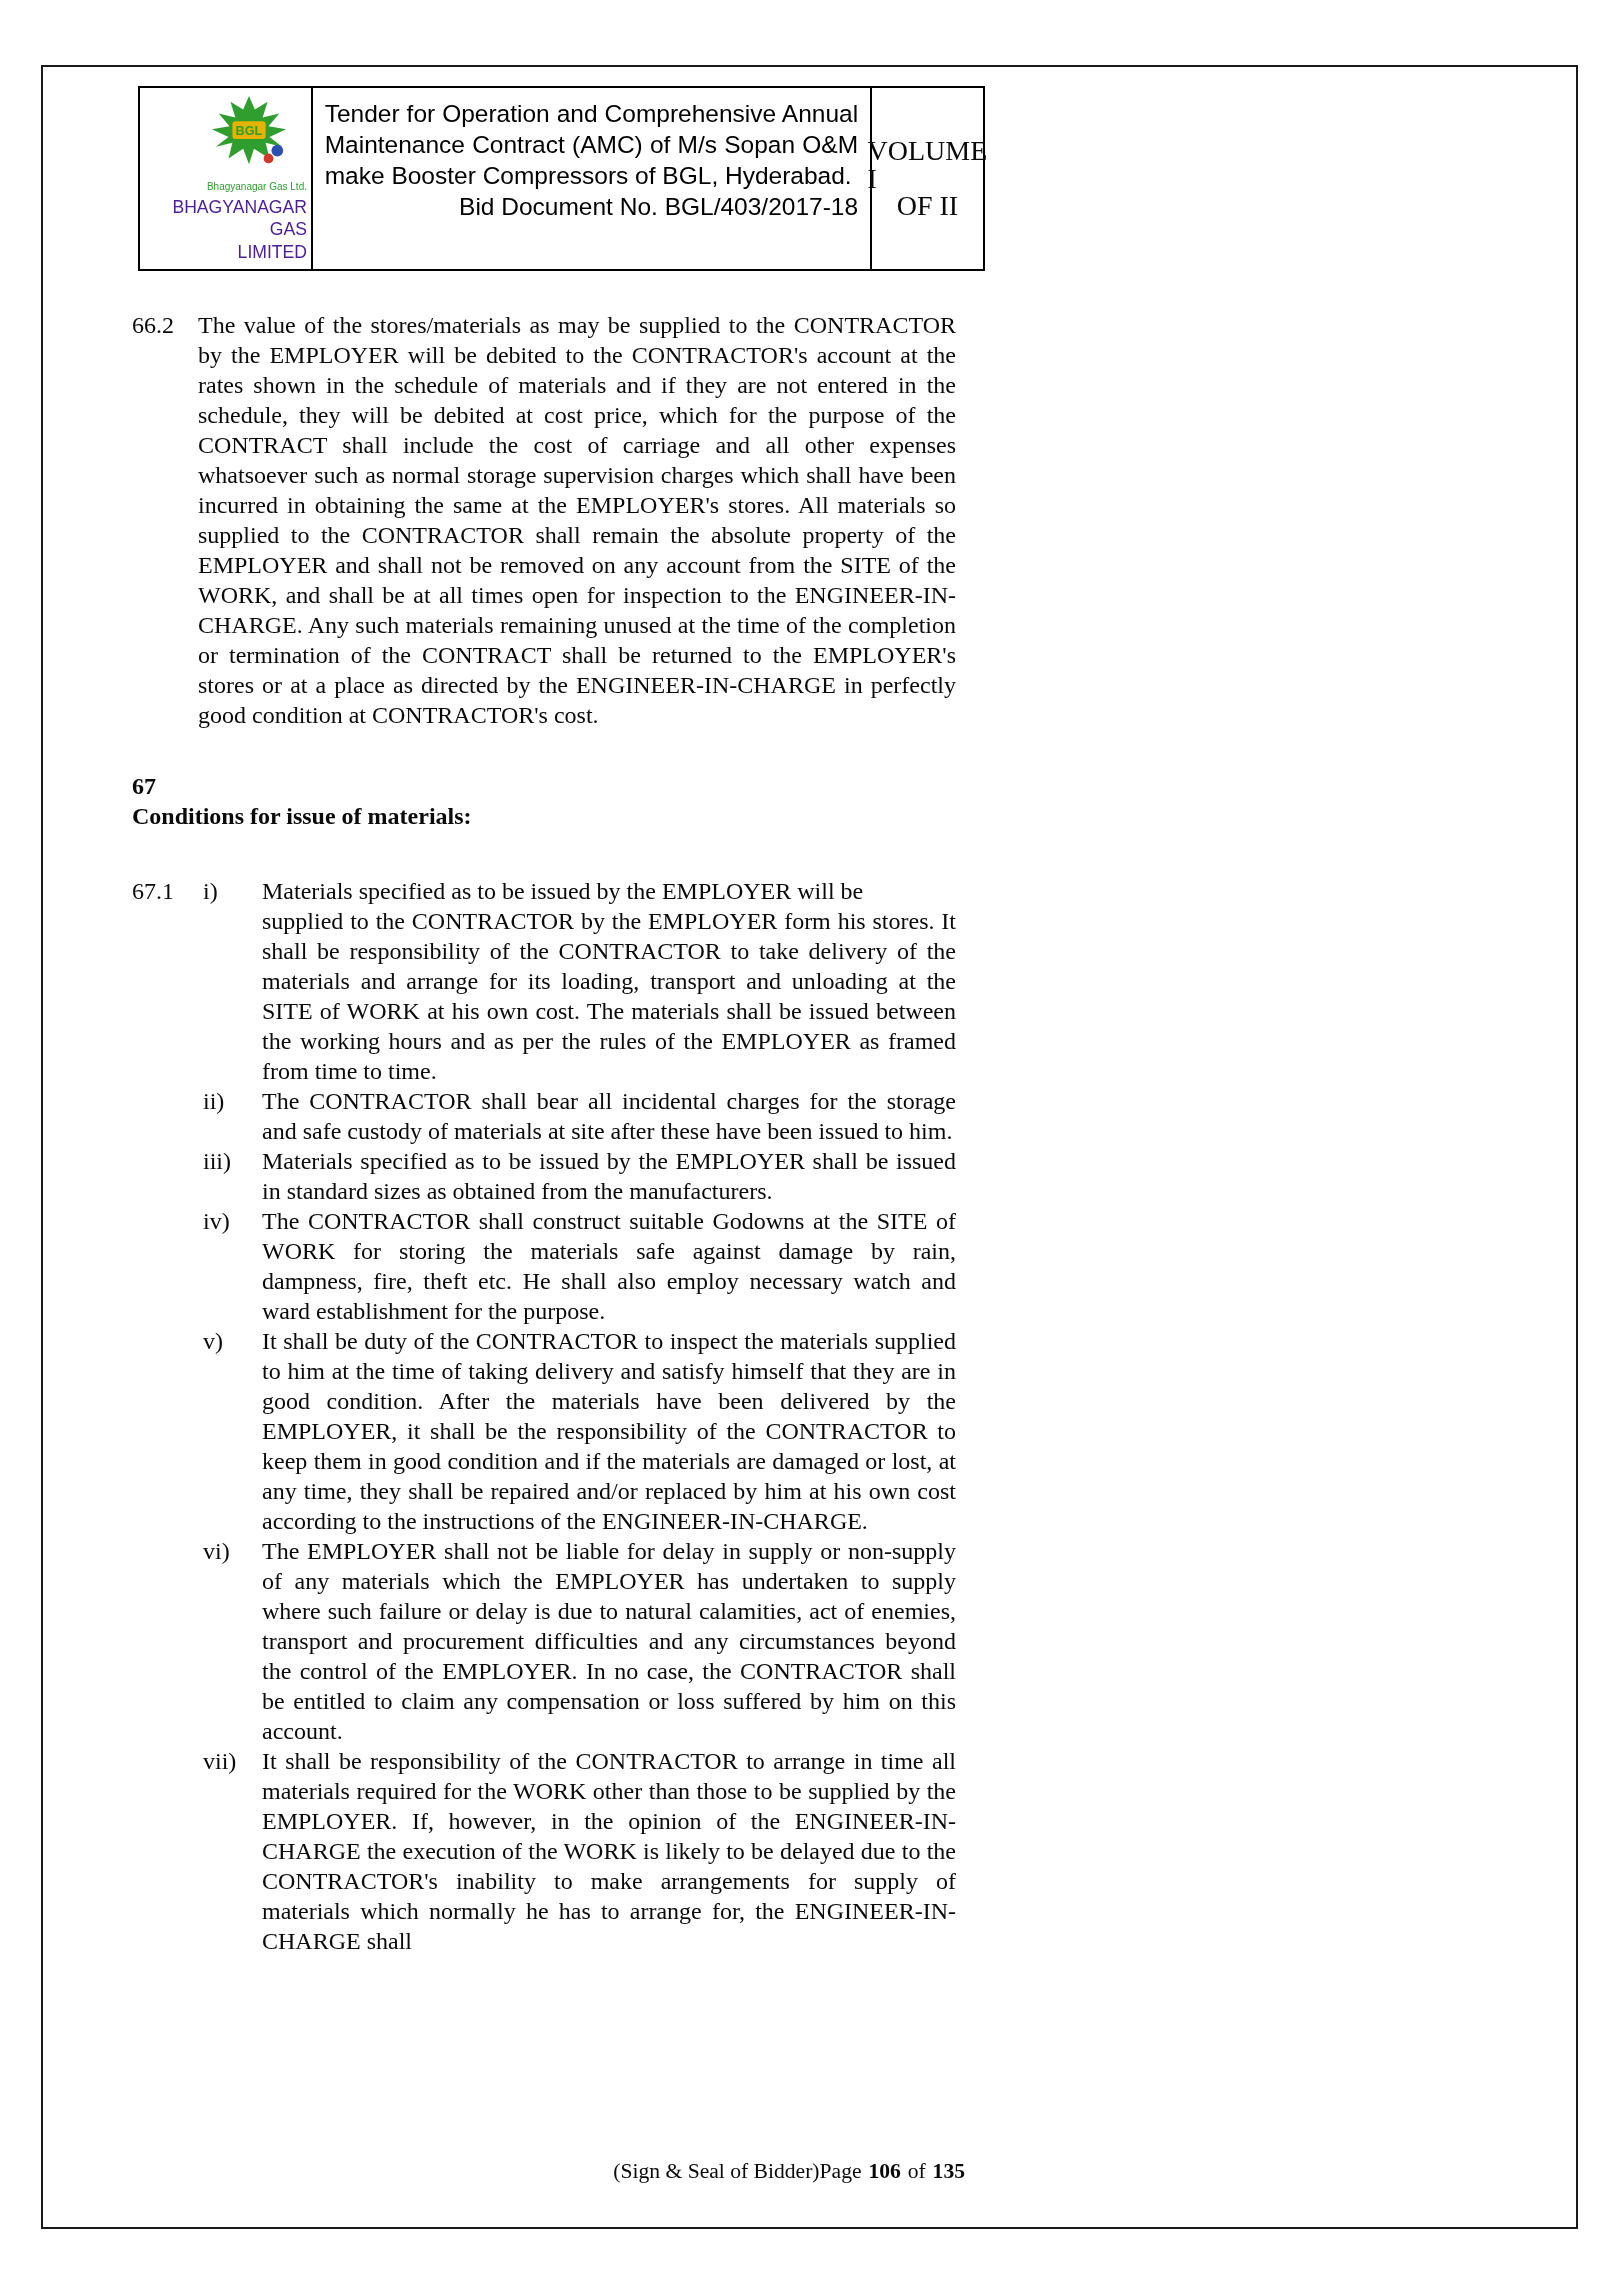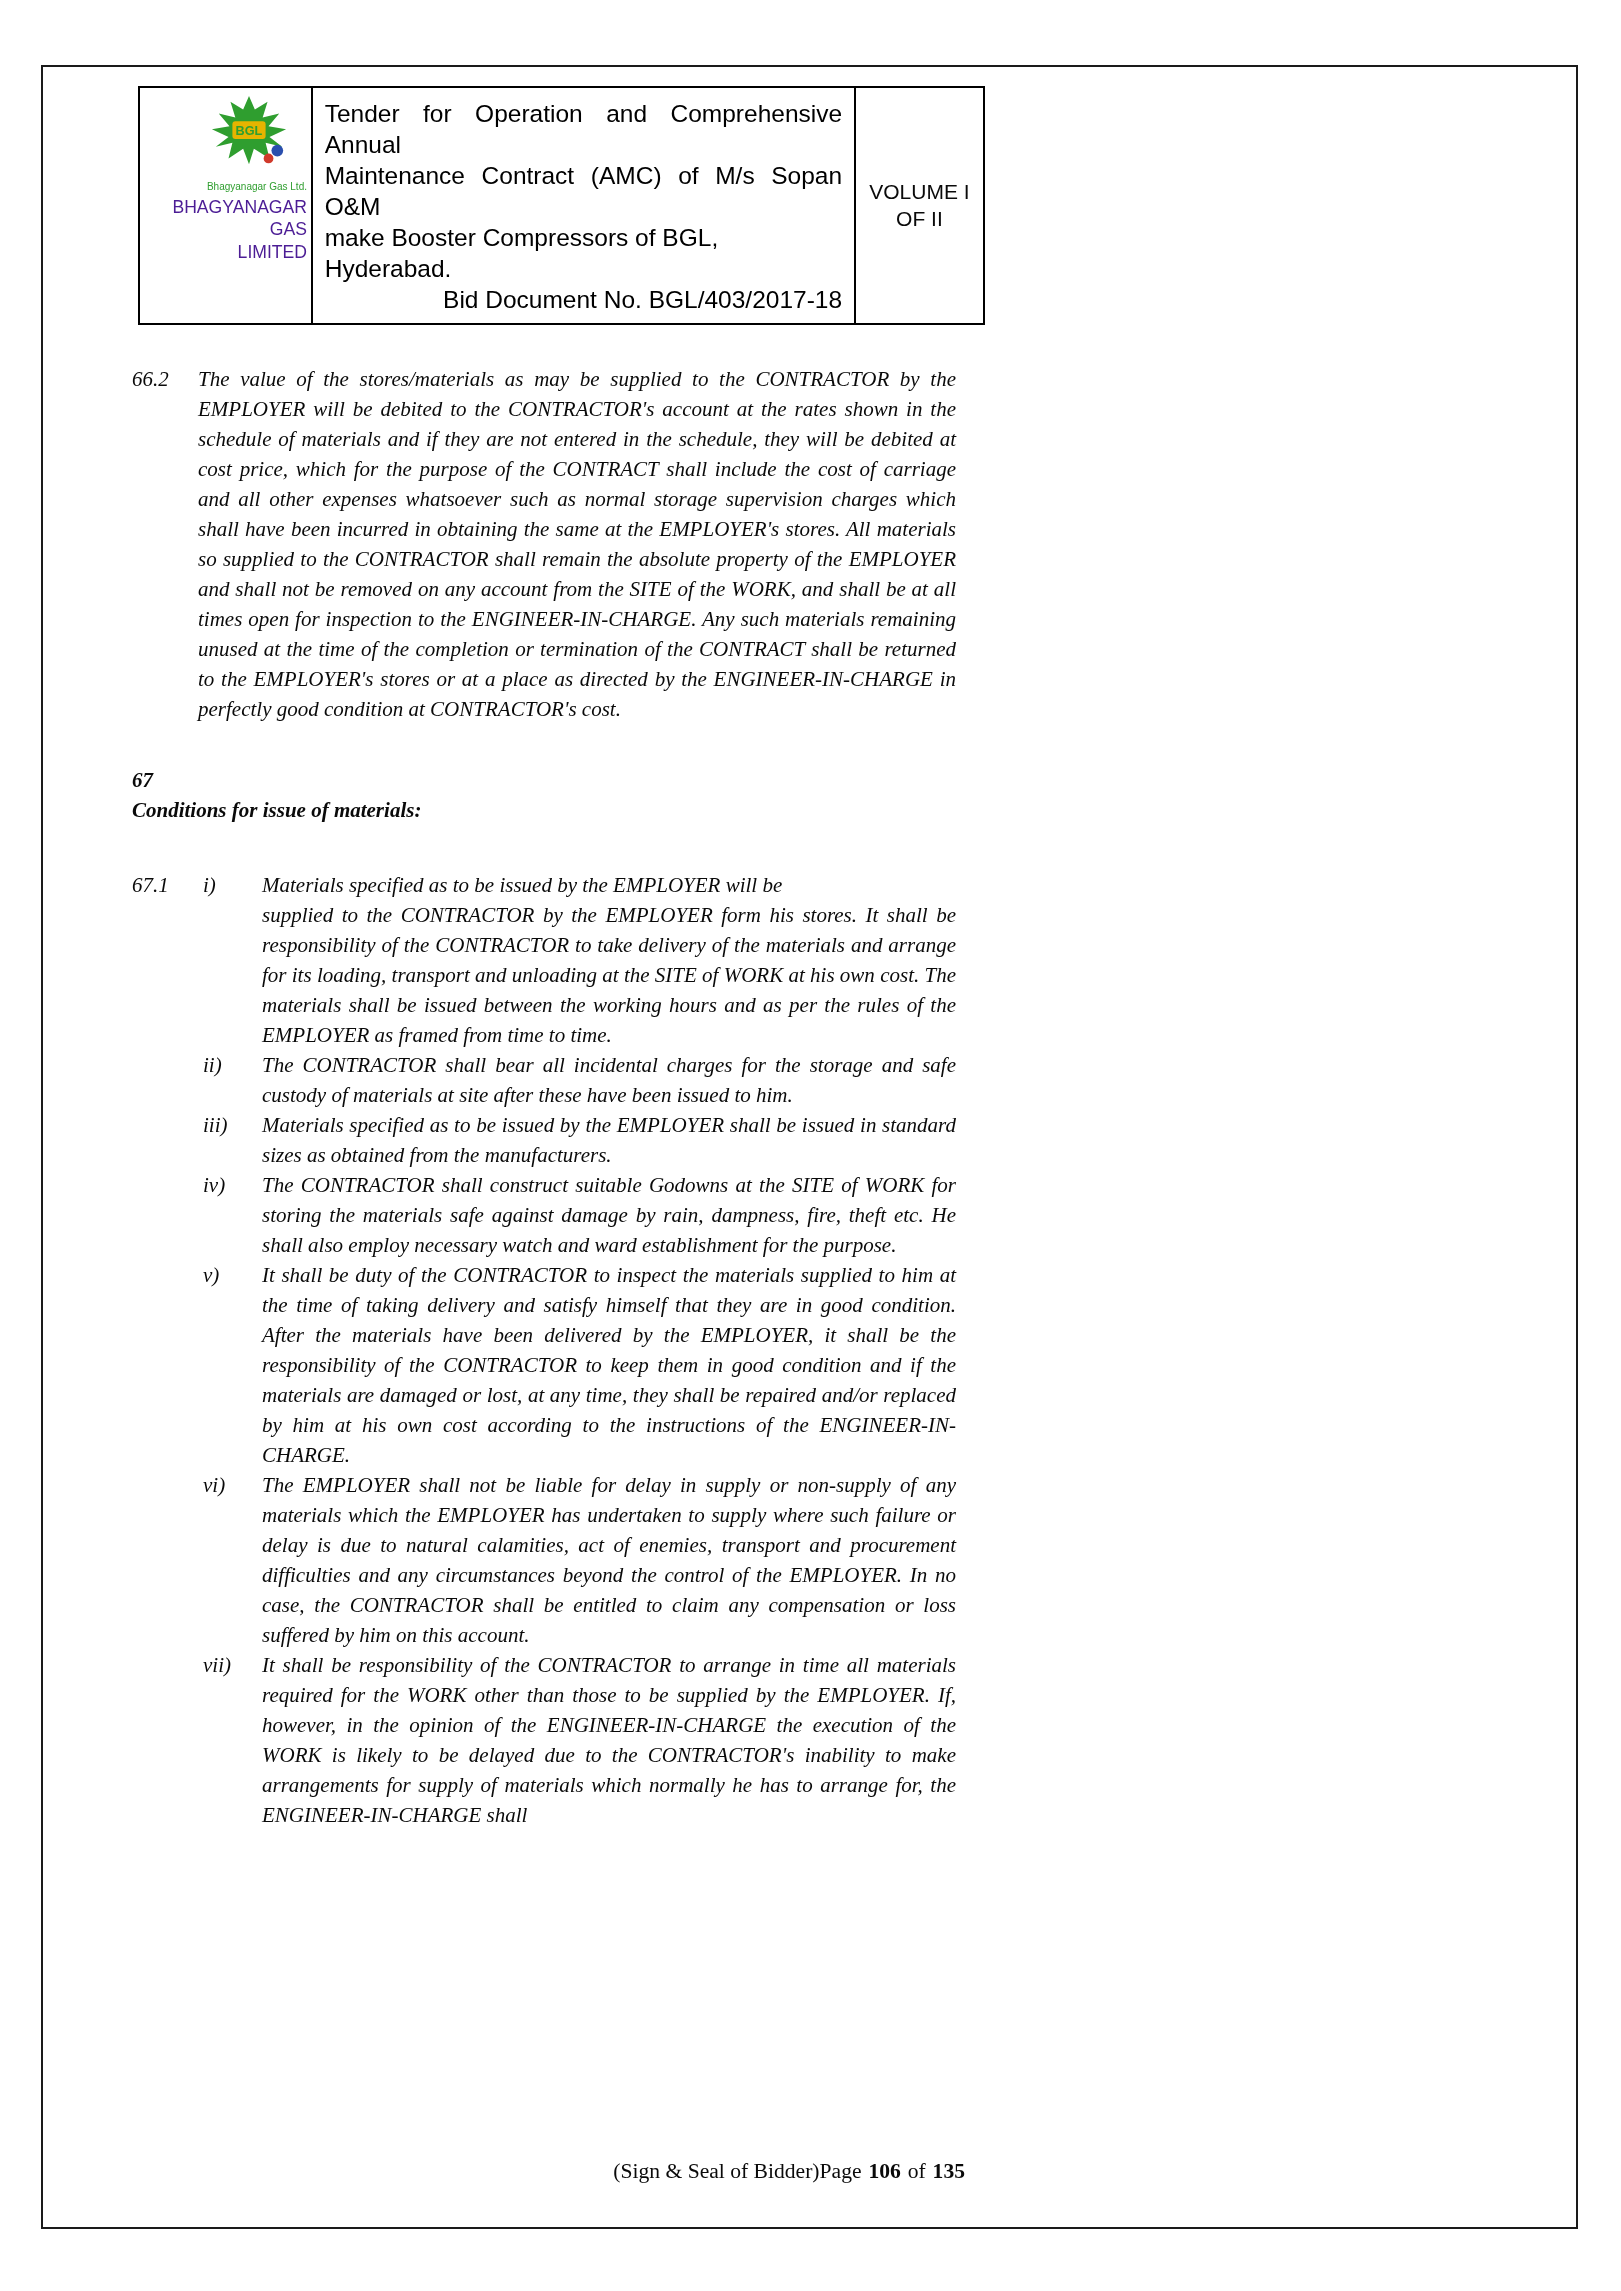--- a/index.html
+++ b/index.html
@@ -62,34 +62,34 @@
     padding: 9.8px 11.8px 7.8px 11.8px;
     font-family: "Liberation Sans", sans-serif;
     font-size: 24.5px;
     line-height: 31px;
     color: #000;
   }
   .title-line-just { text-align: justify; text-align-last: justify; }
   .title-line-left { text-align: left; }
   .title-line-center { text-align: right; }
   .volume-cell {
-    width: 129px;
+    width: 113px;
     flex: none;
     border-left: 2px solid #000;
     box-sizing: border-box;
     display: flex;
     flex-direction: column;
     align-items: center;
     justify-content: center;
-    font-family: Liberation Sans, sans-serif;
-    font-size: 21px;
+    font-family: Liberation Serif, serif;
+    font-size: 28px;
     line-height: 27.4px;
   }
   
-  .body-text { font-size: 21px; line-height: 30px; font-style: italic; }
+  .body-text { font-size: 24px; line-height: 30px; }
   .row-662 { display: flex; margin-top: 39px; }
   .row-662 .sec-num { width: 66px; flex: none; }
   .row-662 .sec-text { width: 758px; text-align: justify; }
   .row-67 { display: flex; margin-top: 41px; font-weight: bold; flex-direction: column; }
   .row-67 .sec-num { width: 66px; flex: none; }
   .row-671 { display: flex; margin-top: 45px; justify-content: center; }
   .row-671 .sec-num { width: 71px; flex: none; }
   .items-col { flex: 1; }
   .item-row { display: flex; }
   .item-label { width: 59px; flex: none; }

